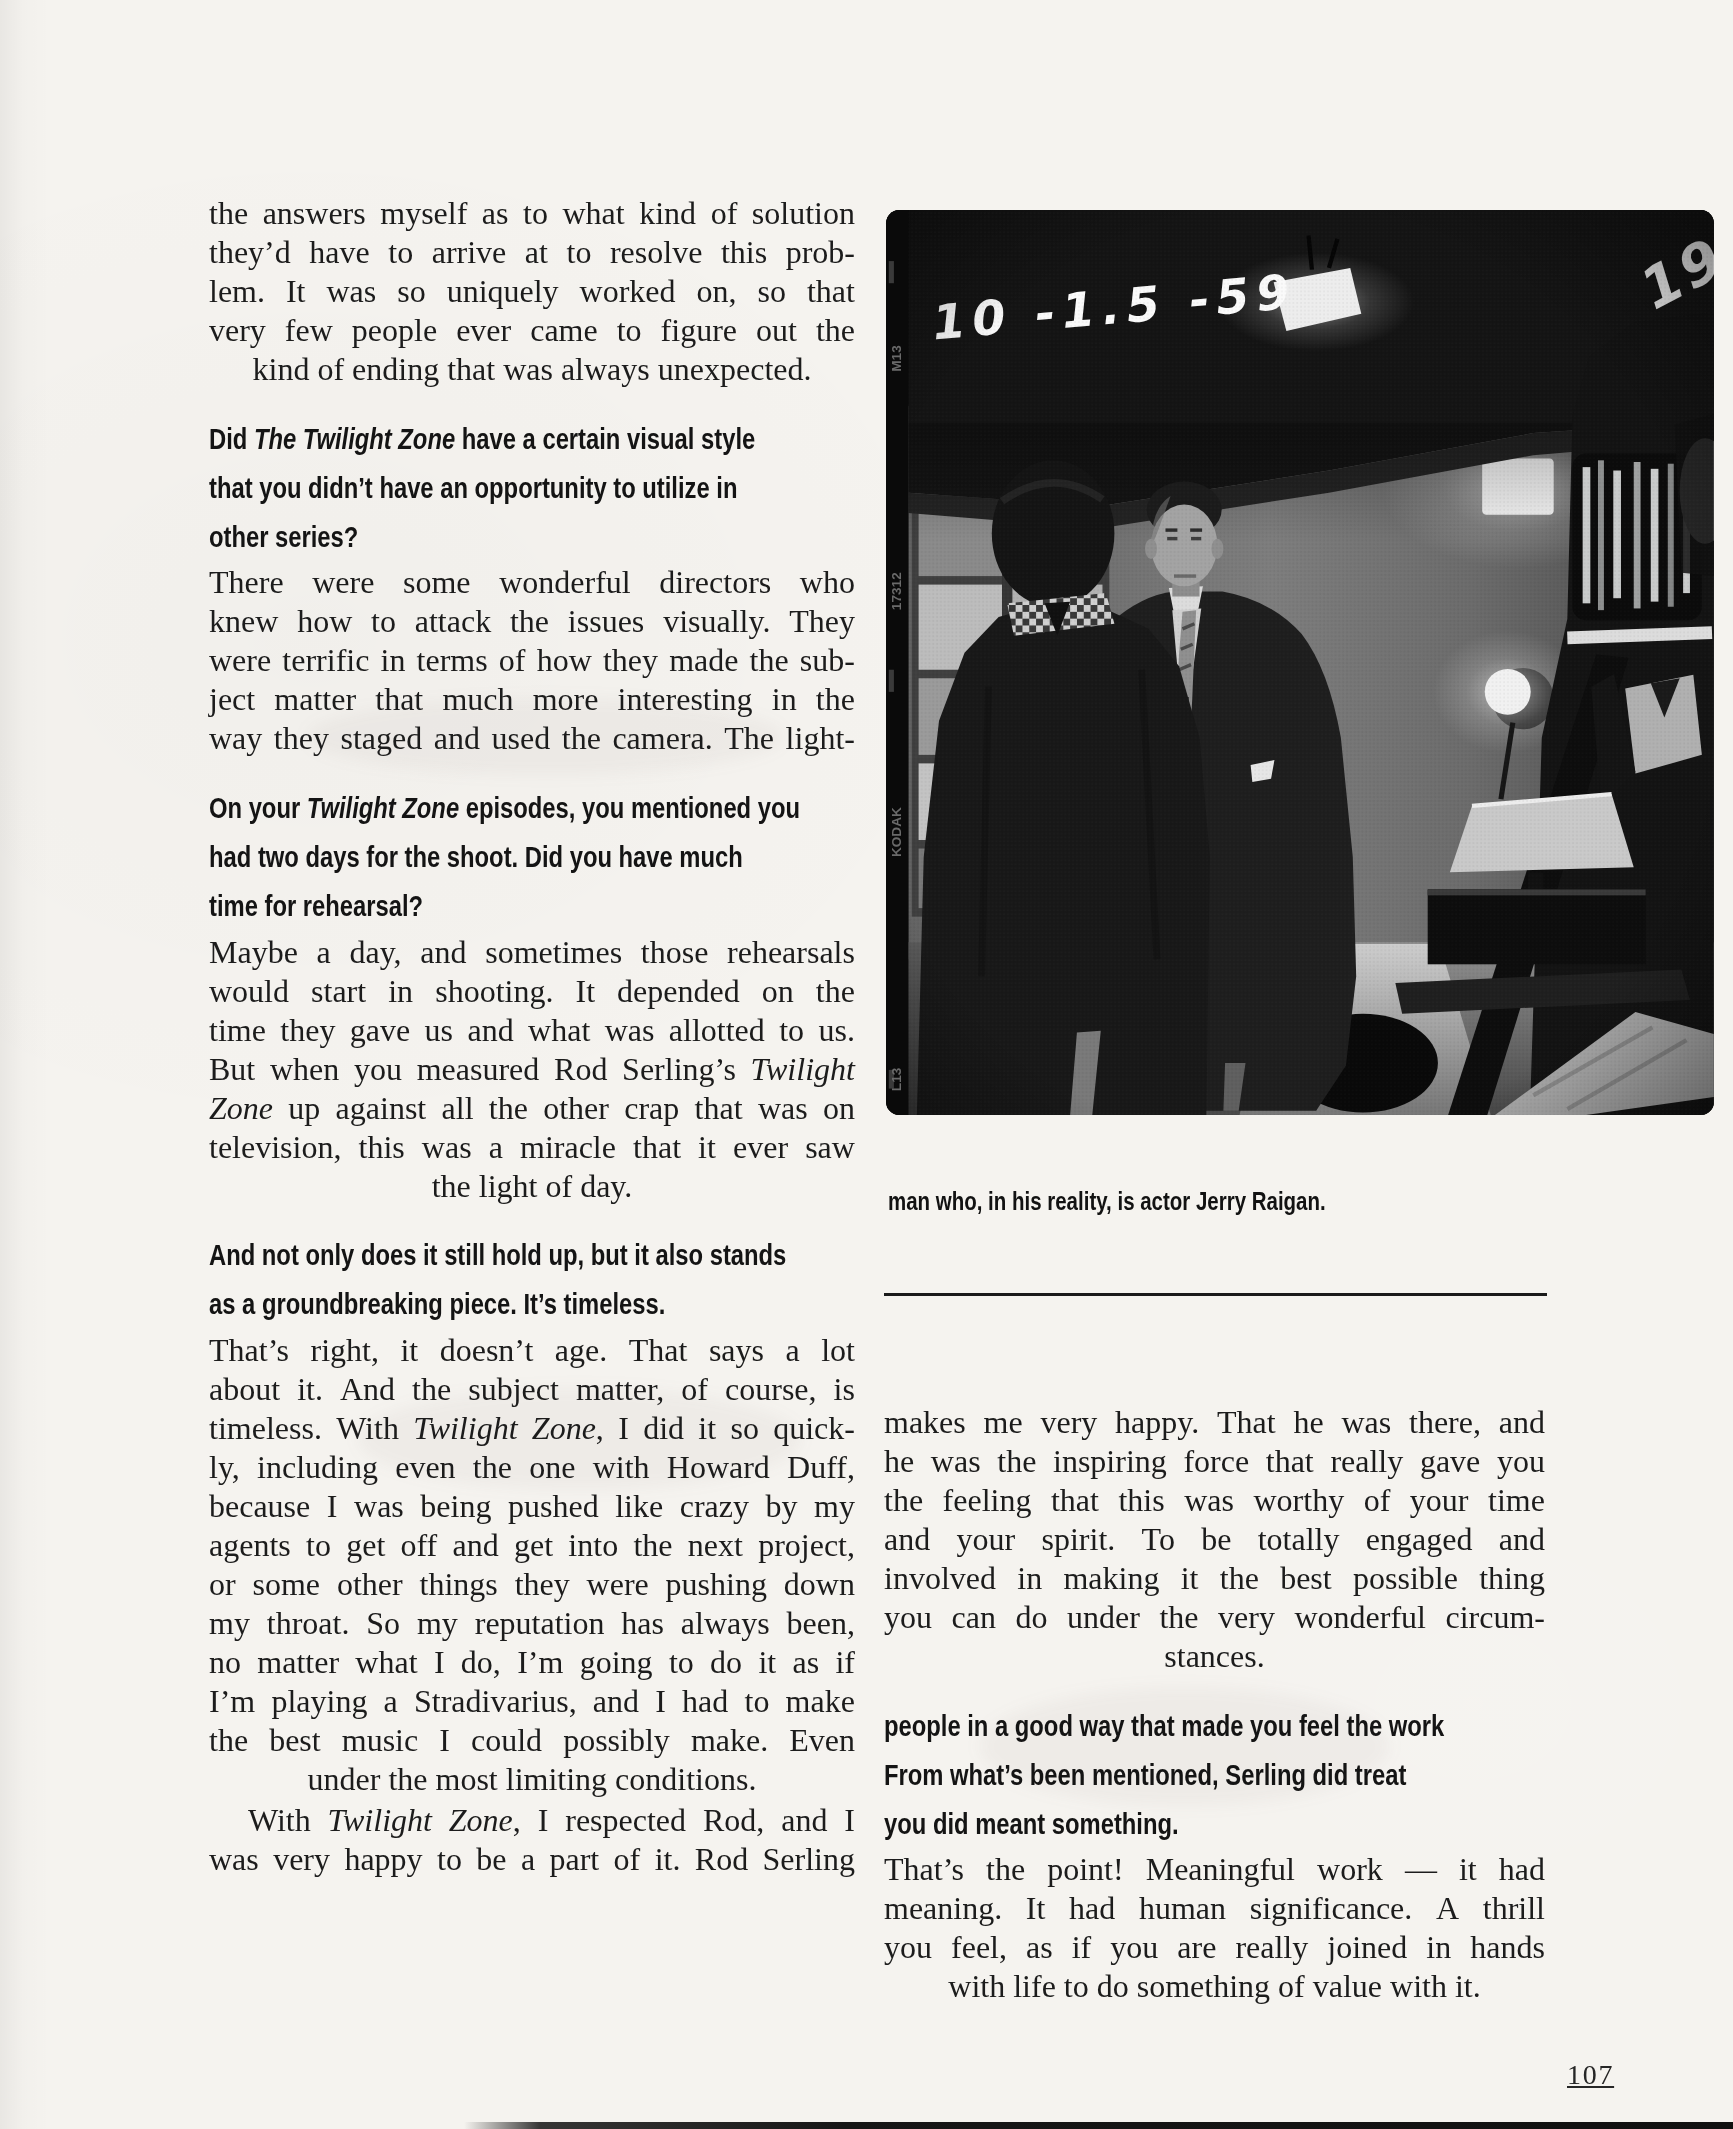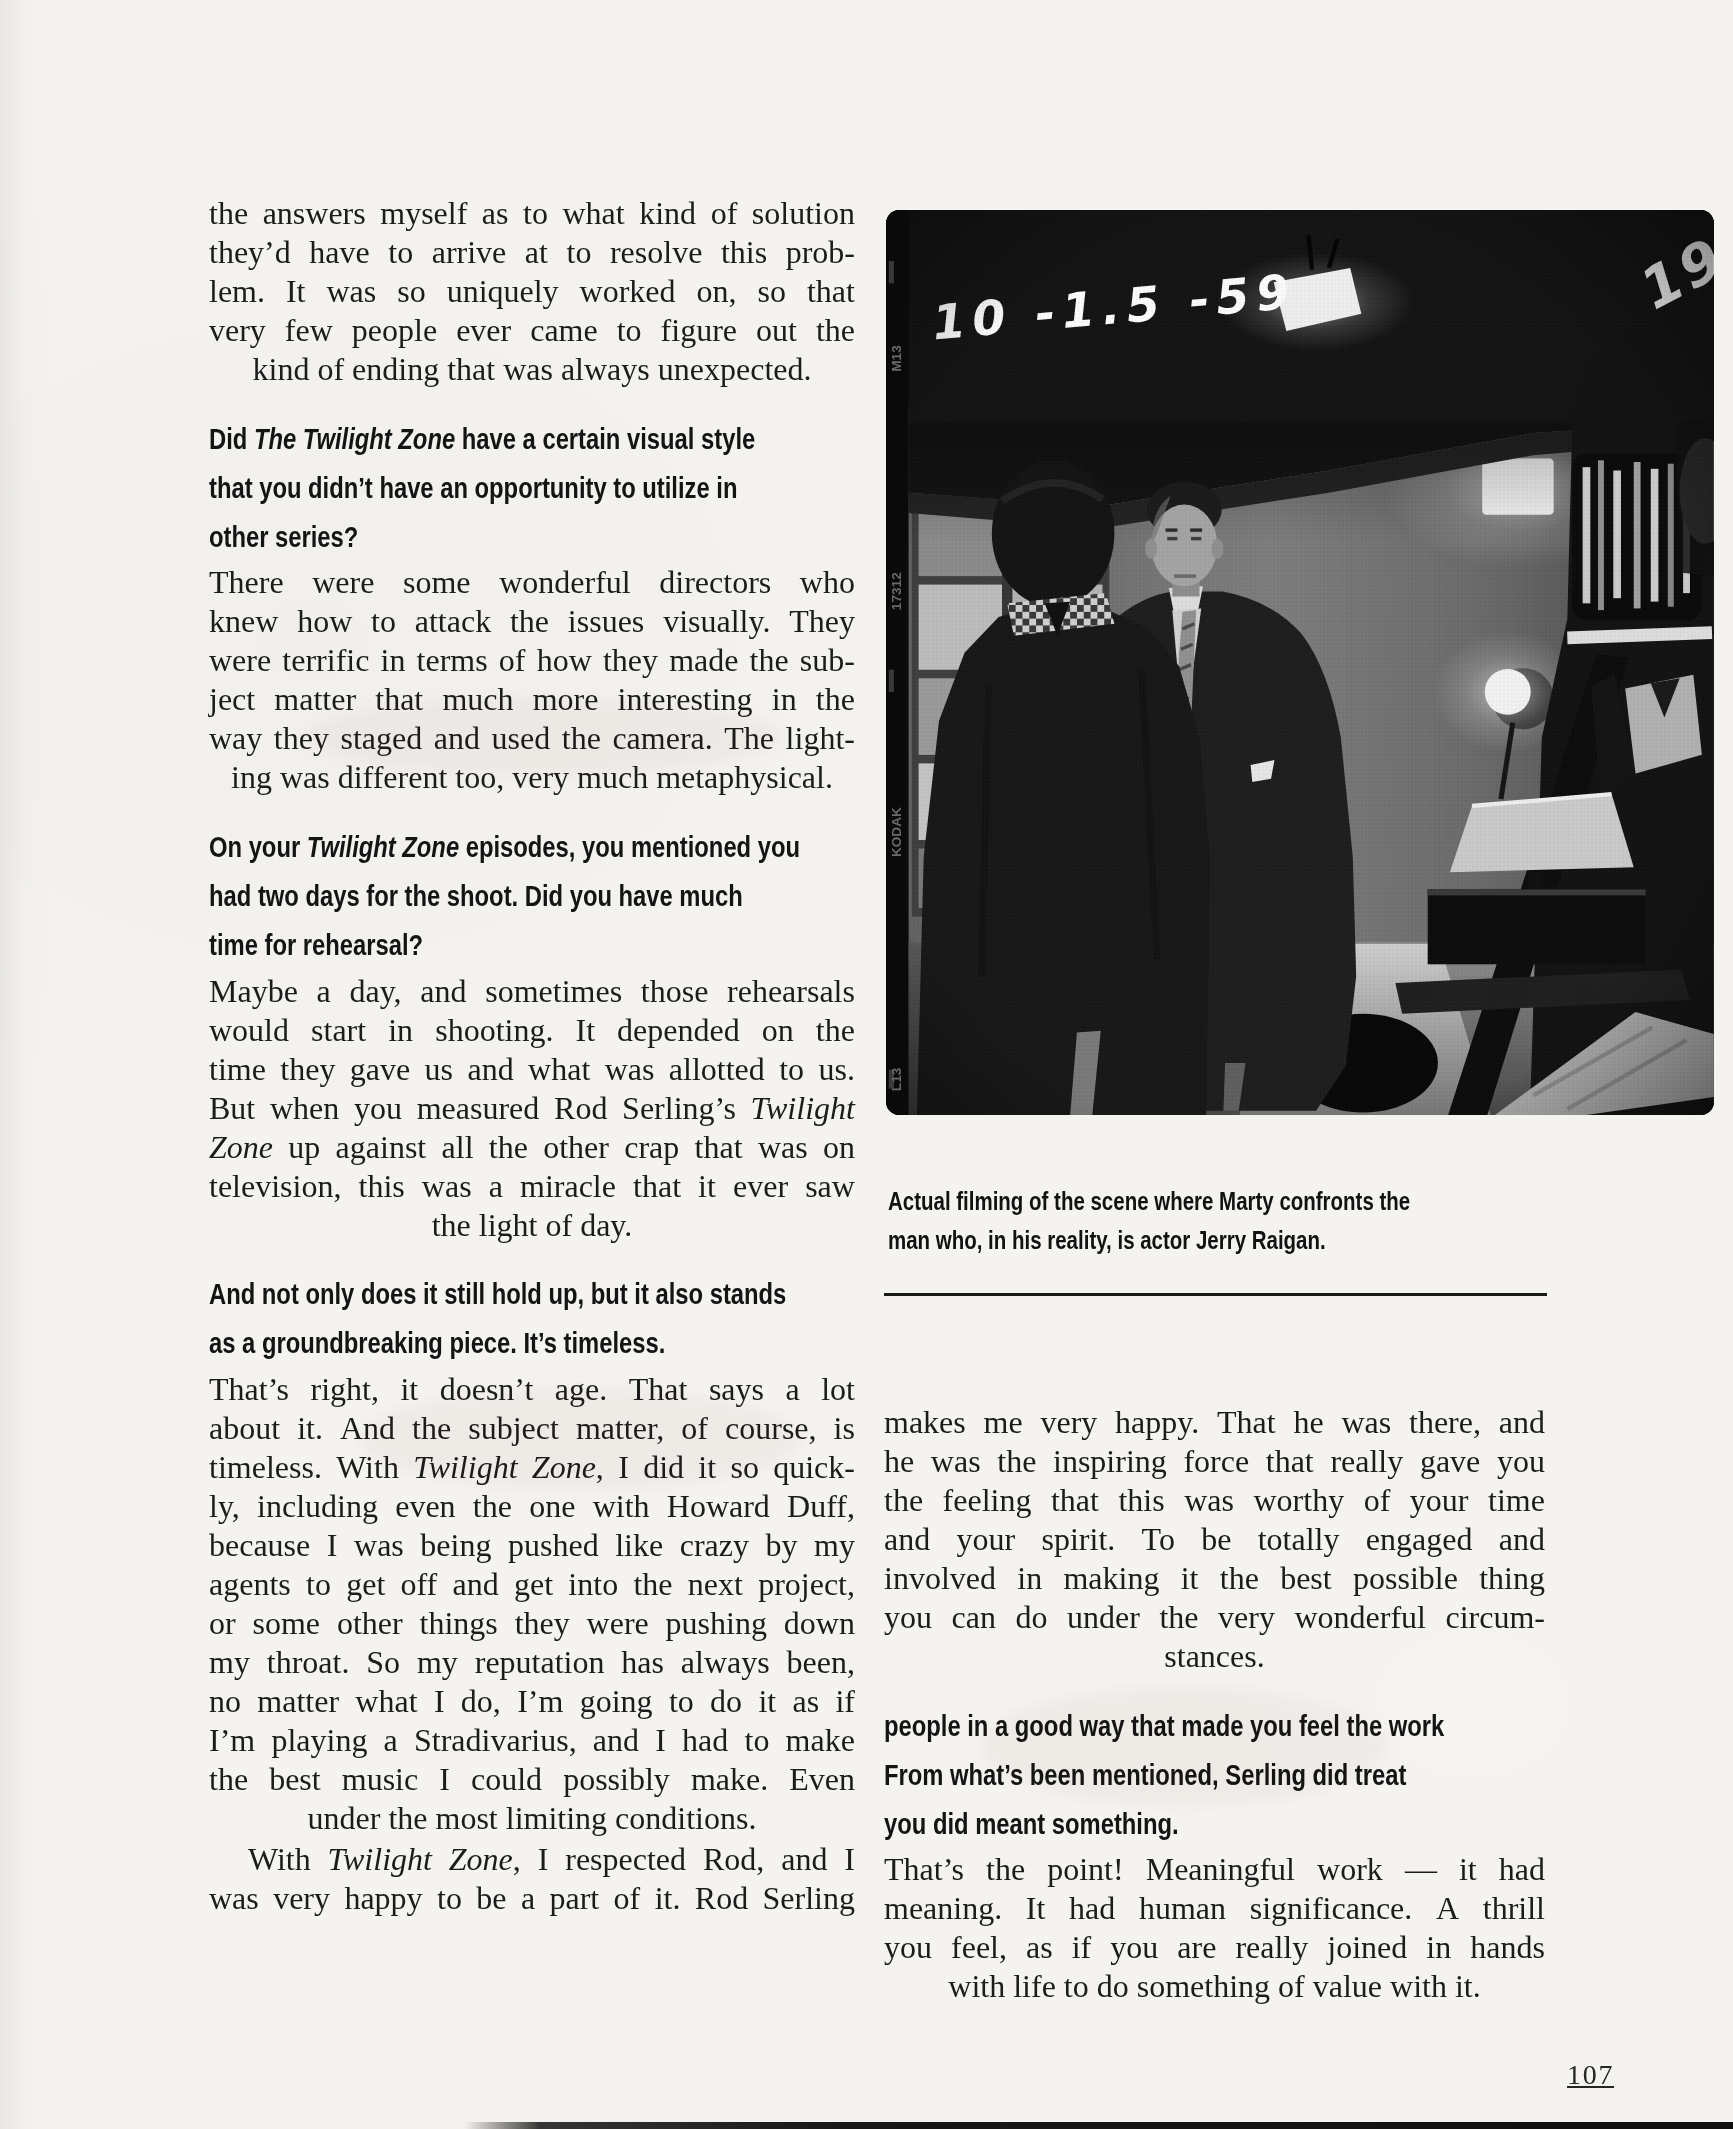--- a/index.html
+++ b/index.html
@@ -177,21 +177,20 @@
           <span>way</span>
           <span>they</span>
           <span>staged</span>
           <span>and</span>
           <span>used</span>
           <span>the</span>
           <span>camera.</span>
           <span>The</span>
           <span>light-</span>
         </div>
-        <div class="bline last">ing was different too, very much metaphysical.</div>
       </div>
       <div class="block q">
         <div class="qline"><span class="qinner">On your <em>Twilight Zone</em> episodes, you mentioned you</span></div>
         <div class="qline"><span class="qinner">had two days for the shoot. Did you have much</span></div>
         <div class="qline"><span class="qinner">time for rehearsal?</span></div>
       </div>
       <div class="block a">
         <div class="bline jline">
           <span>Maybe</span>
           <span>a</span>
@@ -582,23 +581,20 @@
         <text x="17" y="190" fill="#6a6a6a" font-family="Liberation Sans, sans-serif" font-size="16" font-weight="bold" transform="rotate(-90 17 190)">M13</text>
         <text x="17" y="470" fill="#6a6a6a" font-family="Liberation Sans, sans-serif" font-size="16" font-weight="bold" transform="rotate(-90 17 470)">17312</text>
         <text x="17" y="760" fill="#6a6a6a" font-family="Liberation Sans, sans-serif" font-size="16" font-weight="bold" transform="rotate(-90 17 760)">KODAK</text>
         <text x="17" y="1035" fill="#6a6a6a" font-family="Liberation Sans, sans-serif" font-size="16" font-weight="bold" transform="rotate(-90 17 1035)">L13</text>
       </g>
     </svg>
   </div>
 
   <div class="caption">
     <div class="caption-line">
-      <span class="caption-inner">Actual filming of the scene where Marty confronts the</span>
-    </div>
-    <div class="caption-line">
       <span class="caption-inner">man who, in his reality, is actor Jerry Raigan.</span>
     </div>
   </div>
 
   <div class="rule"></div>
 
   <div class="col col-right" id="col-right">
       <div class="block a">
         <div class="bline jline">
           <span>makes</span>

